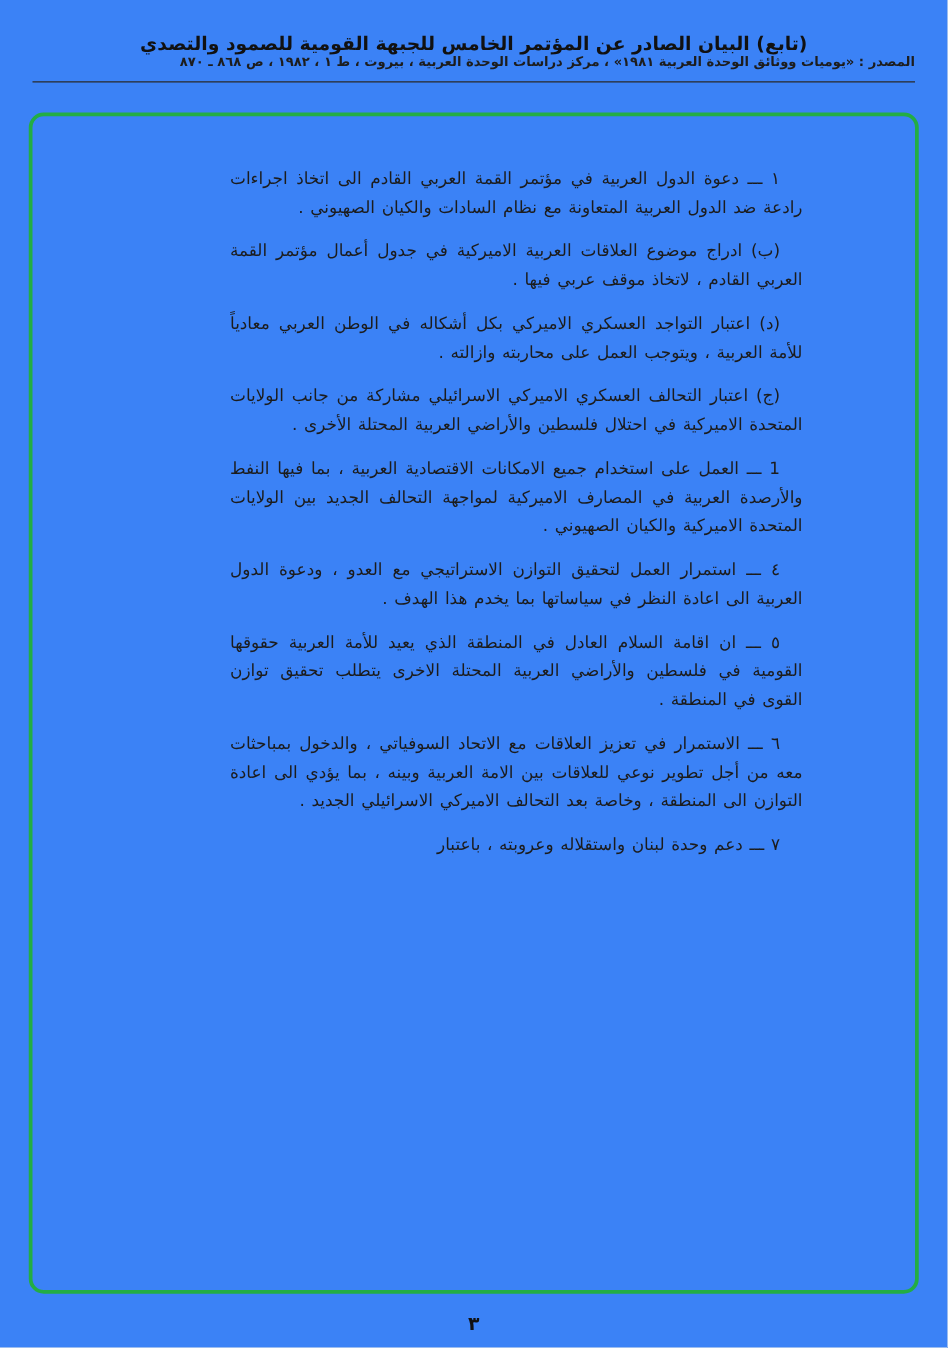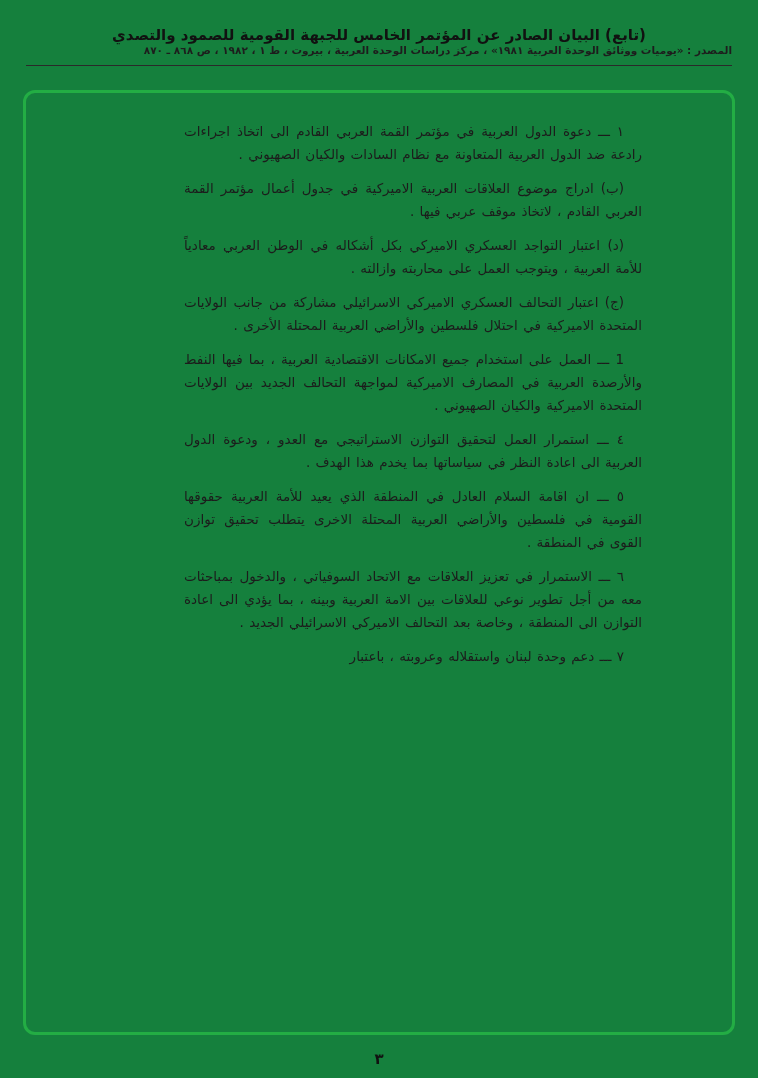--- a/index.html
+++ b/index.html
@@ -4,21 +4,21 @@
 <style>
   html, body {
     margin: 0;
     padding: 0;
     background: #e9e9e9;
   }
   .page {
     position: relative;
     width: 758px;
     height: 1078px;
-    background: #15803d;
+    background: #3b82f6;
     font-family: "DejaVu Sans", sans-serif;
     direction: rtl;
     overflow: hidden;
     margin: 0 auto;
   }
   .header-title {
     padding-top: 26px;
     text-align: center;
     font-size: 15px;
     font-weight: 700;
@@ -51,21 +51,21 @@
     pointer-events: none;
   }
   .body-text {
     position: absolute;
     top: 120px;
     right: 116px;
     width: 458px;
     color: #1c1c1c;
   }
   .body-text p {
-    margin: 0 0 11px 0;
+    margin: 12px 0 11px 0;
     font-size: 13.5px;
     line-height: 23px;
     text-align: justify;
     text-indent: 18px;
     word-spacing: 1px;
   }
   .page-number {
     position: absolute;
     bottom: 10px;
     left: 0;

